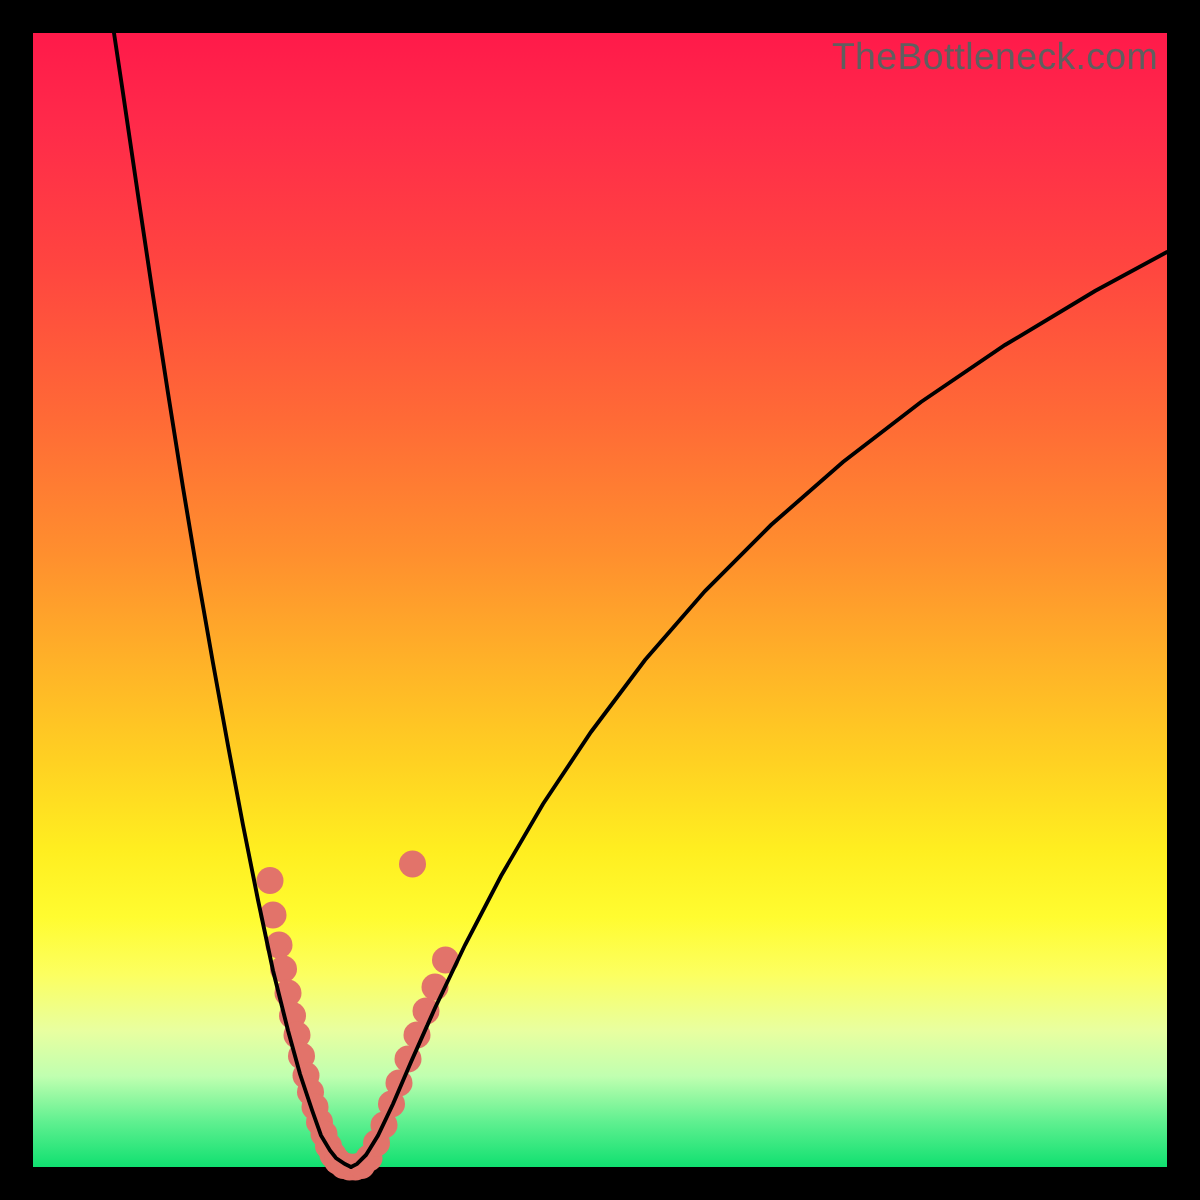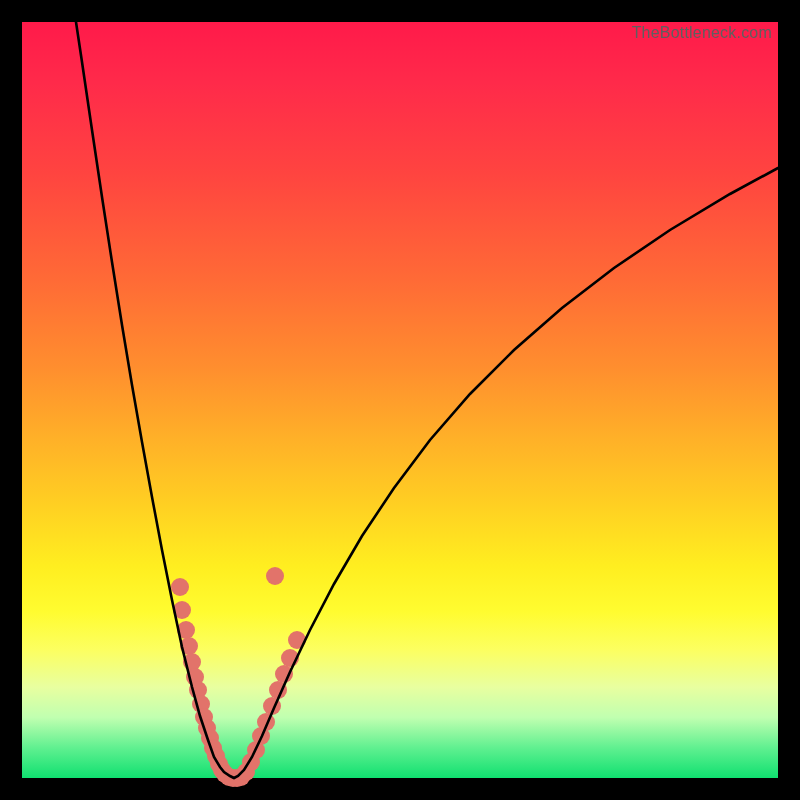--- a/index.html
+++ b/index.html
@@ -40,21 +40,21 @@
       #c0ffb0 92%,
       #60f090 96%,
       #10e070 100%
     );
   }
   .watermark {
     position: absolute;
     top: 2px;
     right: 6px;
     font-family: Arial, Helvetica, sans-serif;
-    font-size: 16px;
+    font-size: 25px;
     color: #5f5f5f;
     letter-spacing: 0.2px;
     user-select: none;
   }
   svg.curves {
     position: absolute;
     left: 0;
     top: 0;
     width: 756px;
     height: 756px;

